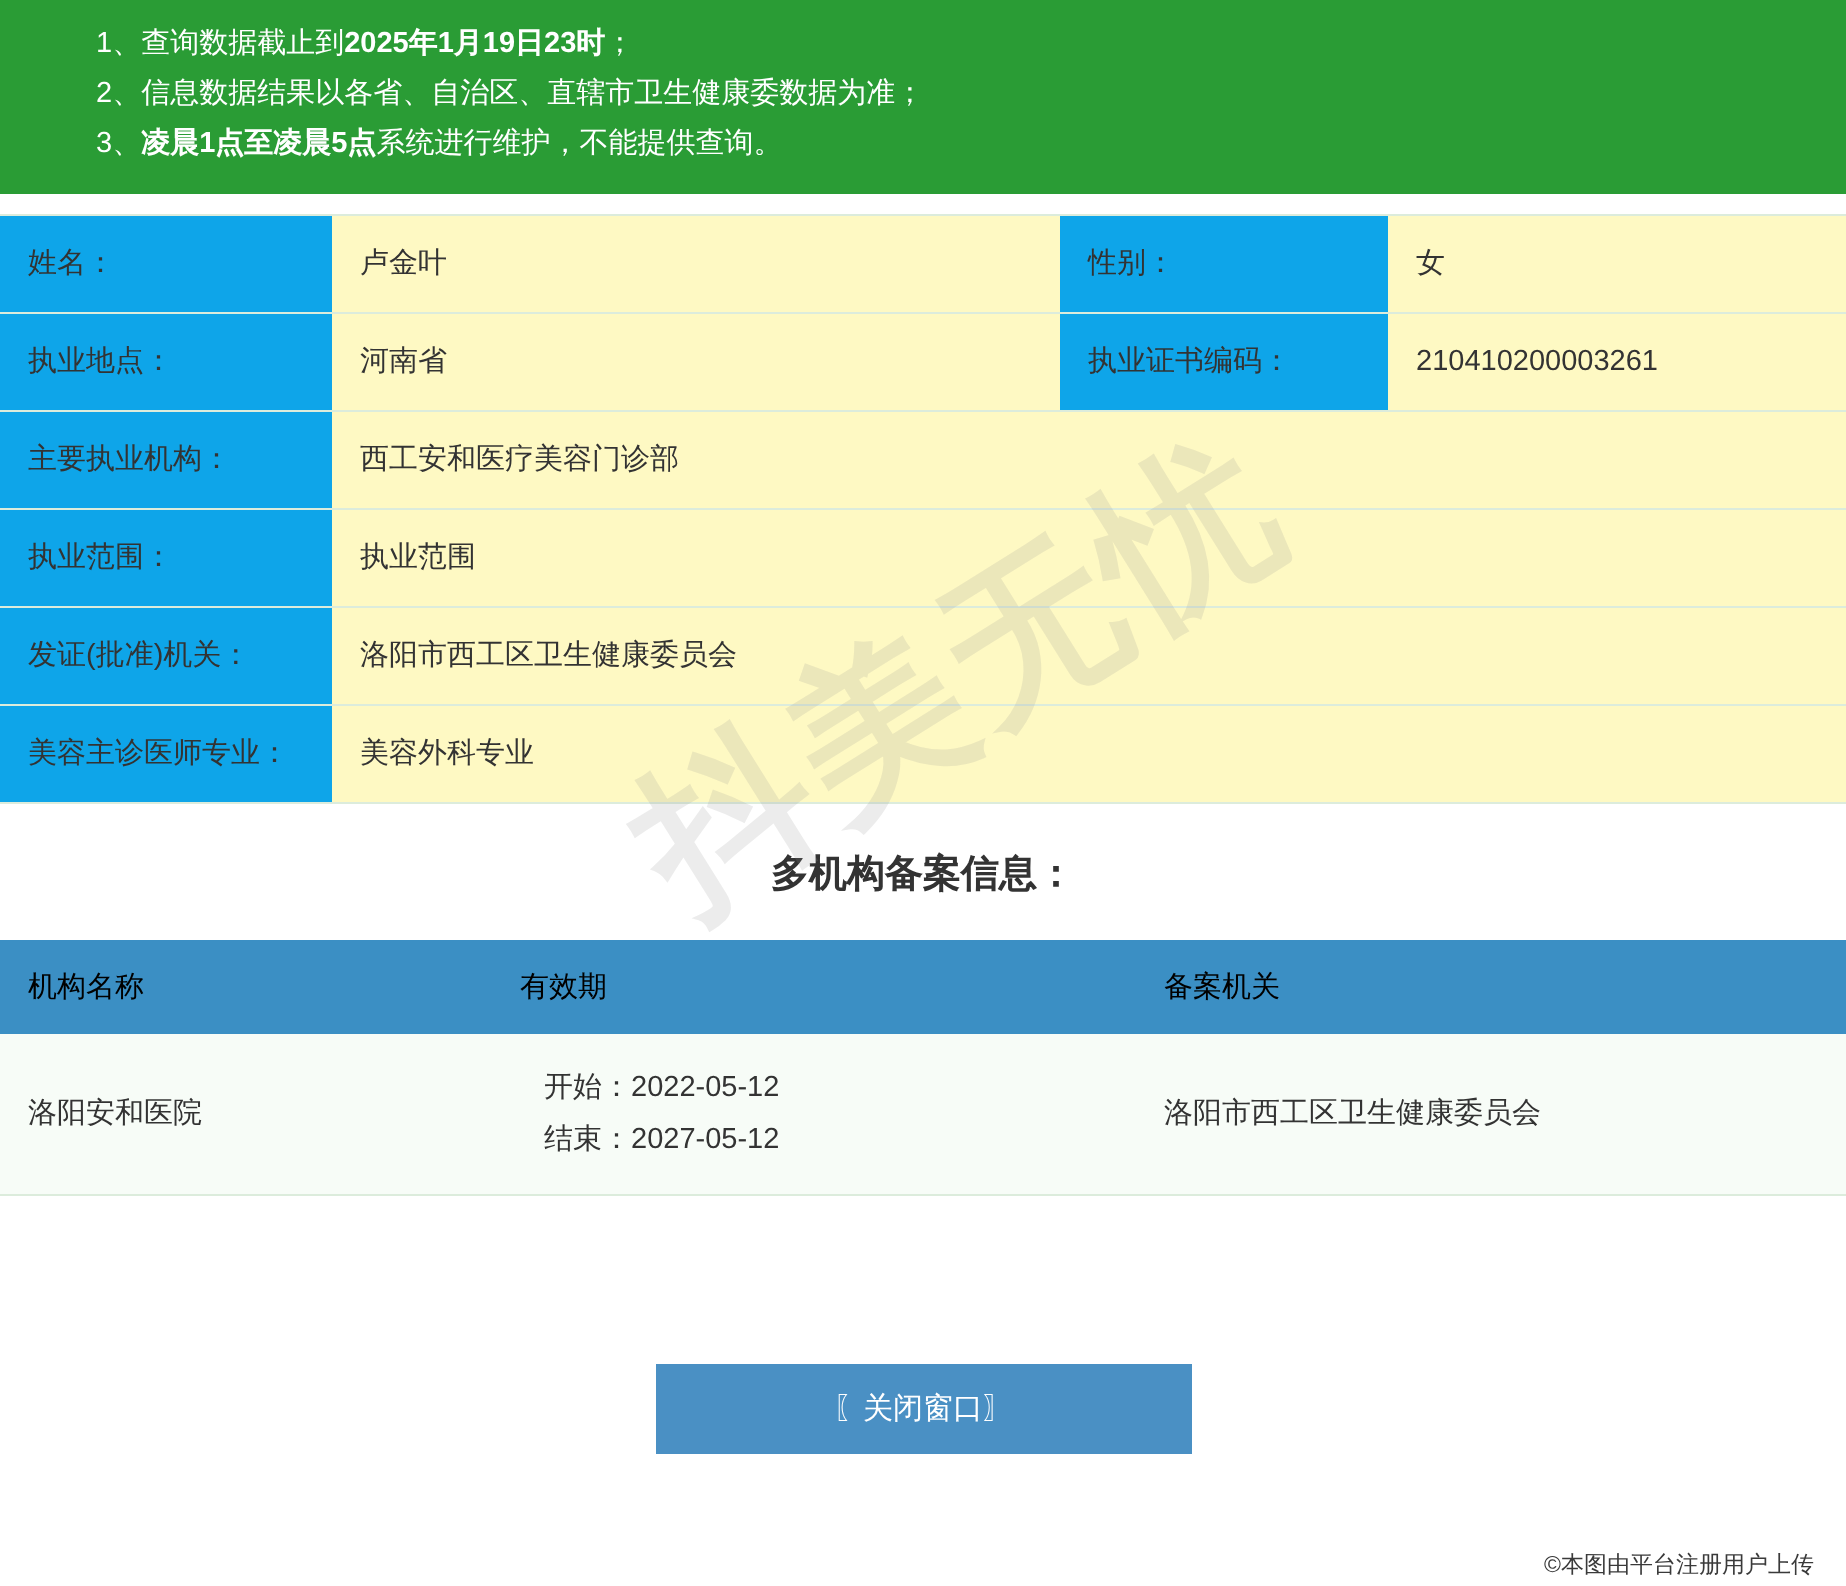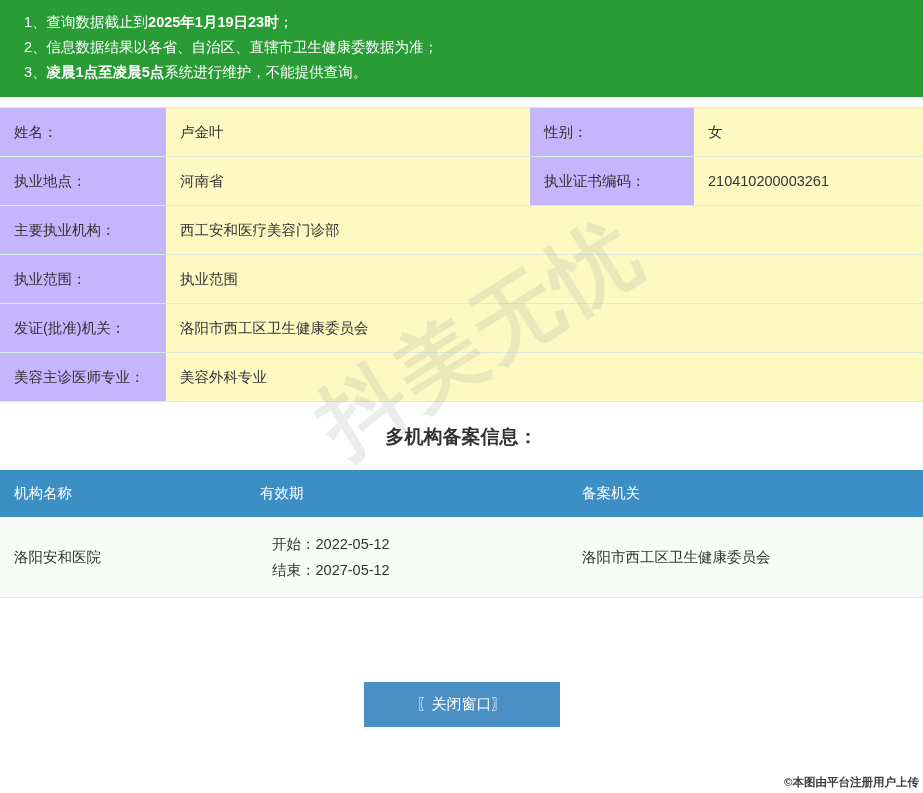--- a/index.html
+++ b/index.html
@@ -24,21 +24,21 @@
     padding: 10px 0 12px 0;
     font-size: 14.5px;
     line-height: 25px;
   }
   .notice ol {
     margin: 0;
     padding: 0;
     list-style: none;
   }
   .notice li {
-    padding-left: 24px;
+    padding-left: 48px;
     white-space: nowrap;
   }
   .notice .idx {
     letter-spacing: 0;
   }
   .notice b {
     font-weight: bold;
   }
 
   
@@ -51,21 +51,21 @@
   .info-table td {
     border-top: 1px solid #dcecdc;
     border-bottom: 1px solid #dcecdc;
     padding: 13px 14px;
     font-size: 14.5px;
     color: #333;
     vertical-align: middle;
     line-height: 22px;
   }
   .info-table td.label {
-    background: #c4b5fd;
+    background: #0ea5e9;
     width: 166px;
   }
   .info-table td.value {
     background: #fef9c3;
   }
   .col-a { width: 166px; }
   .col-b { width: 364px; }
   .col-c { width: 164px; }
   .col-d { width: 229px; }
 
@@ -80,21 +80,21 @@
   }
 
   
   .rec-table {
     width: 923px;
     border-collapse: collapse;
     table-layout: fixed;
   }
   .rec-table th {
     background: #3b8fc4;
-    color: #ffffff;
+    color: #000000;
     font-weight: normal;
     text-align: left;
     font-size: 14.5px;
     padding: 14px 14px;
   }
   .rec-table td {
     background: #f7fcf7;
     padding: 14px 14px;
     font-size: 14.5px;
     color: #333;
@@ -107,21 +107,21 @@
   .rec-col-3 { width: 355px; }
   .dates div { white-space: nowrap; margin-left: 12px; }
 
   
   .btn-wrap {
     text-align: center;
     padding-top: 84px;
   }
   .close-btn {
     display: inline-block;
-    width: 196px;
+    width: 268px;
     background: #4a90c4;
     color: #ffffff;
     font-size: 15px;
     text-align: center;
     padding: 13px 0;
     border: none;
     cursor: pointer;
     font-family: "Liberation Sans", sans-serif;
   }
 
@@ -134,25 +134,25 @@
     font-weight: bold;
     color: rgba(150,150,150,0.18);
     transform: rotate(-32deg);
     pointer-events: none;
     white-space: nowrap;
     letter-spacing: 4px;
     font-family: "Liberation Serif", serif;
   }
   .corner-note {
     position: absolute;
-    right: 4px;
+    right: 16px;
     bottom: 3px;
     font-size: 11.5px;
     color: #3a3a3a;
-    font-weight: bold;
+    font-weight: normal;
     white-space: nowrap;
   }
 </style>
 </head>
 <body>
 
 <div class="notice">
   <ol>
     <li>
       <span class="idx">1、</span><span>查询数据截止到</span><b>2025年1月19日23时</b><span>；</span>

